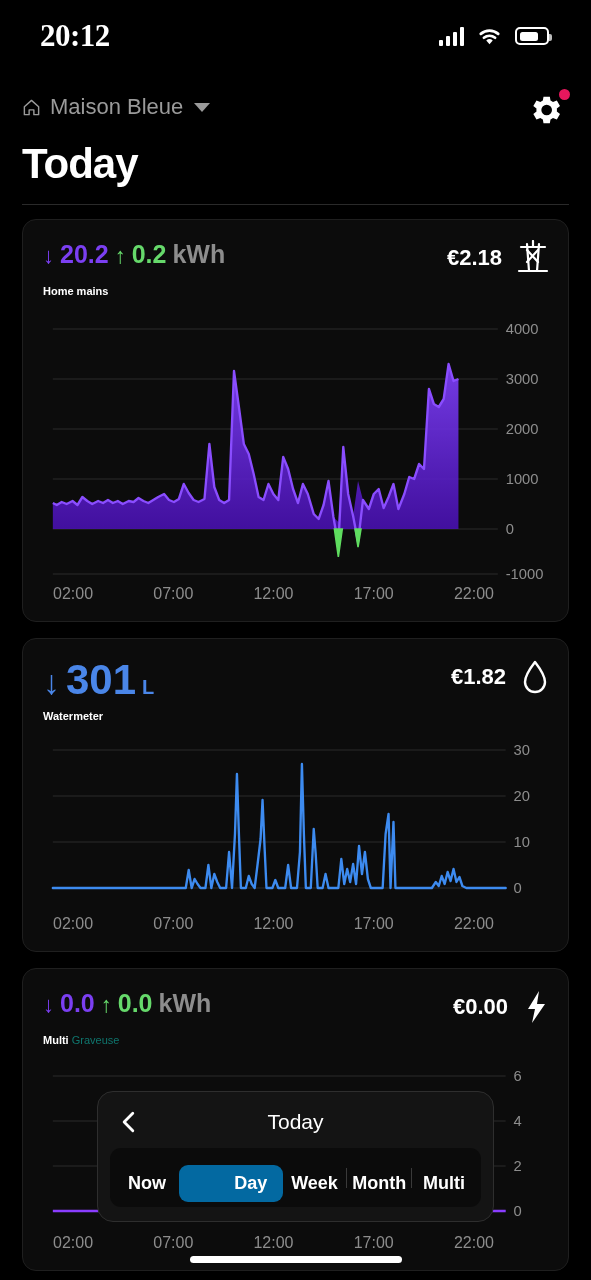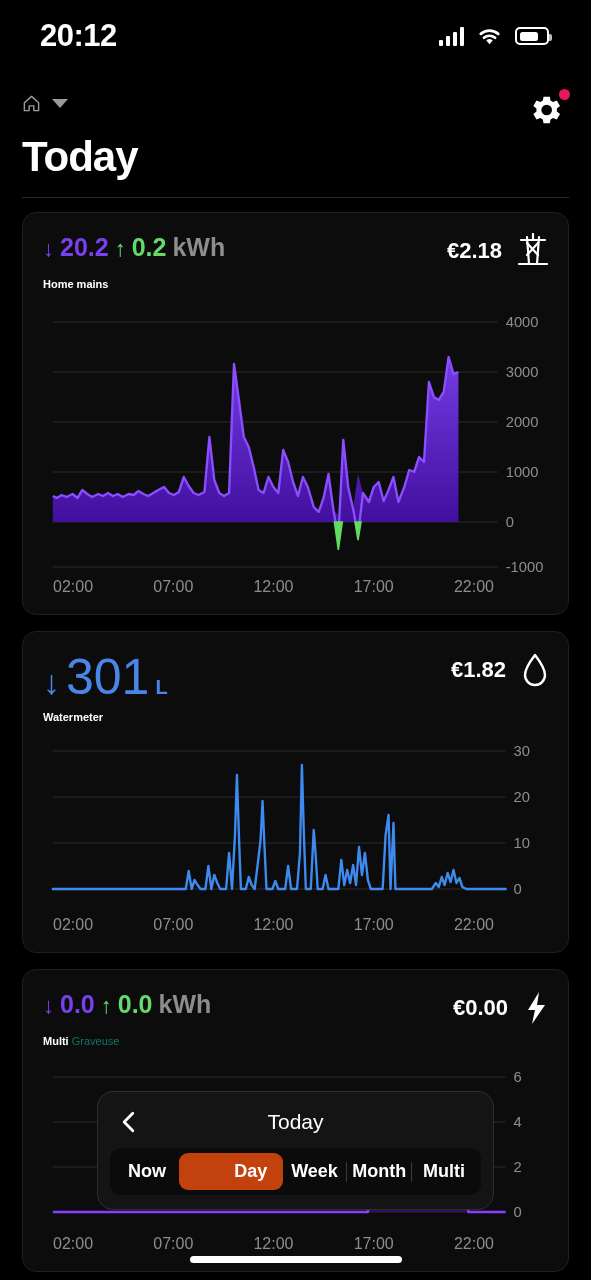--- a/index.html
+++ b/index.html
@@ -9,21 +9,21 @@
     font-family:"Liberation Sans", sans-serif;
     overflow:hidden;
   }
   .phone { position:relative; width:591px; height:1280px; background:#000; }
 
   
   .statusbar {
     height:72px; display:flex; align-items:center;
     justify-content:space-between; padding:0 42px 0 40px;
   }
-  .clock { color:#fff; font-size:31px; font-weight:bold; letter-spacing:-0.5px; }
+  .clock { color:#fff; font-size:31px; font-weight:bold; letter-spacing:-0.5px;font-family:Liberation Serif, serif; }
   .sb-right { display:flex; align-items:center; gap:13px; }
   .bars { display:flex; align-items:flex-end; gap:2.5px; height:19px; }
   .bars i { width:4.5px; background:#fff; border-radius:1px; display:block; }
   .bars i:nth-child(1){ height:6px; }
   .bars i:nth-child(2){ height:10px; }
   .bars i:nth-child(3){ height:14px; }
   .bars i:nth-child(4){ height:19px; background:#fff; }
   .wifi { width:25px; height:19px; }
   .batt { width:34px; height:18px; border:2px solid #fff; border-radius:5px;
           position:relative; padding:2.5px; }
@@ -44,21 +44,21 @@
   .gear-dot { position:absolute; right:-1px; top:-1px; width:11px; height:11px;
               border-radius:50%; background:#e8175d; }
   .divider { height:1px; background:#2a2a2a; margin:16px 22px 0 22px; }
 
   
   .cards { padding:14px 22px 0 22px; display:flex; flex-direction:column; gap:16px; }
   .card { background:#0c0c0c; border:1px solid #1f1f1f; border-radius:14px;
           padding:20px 18px 10px 20px; position:relative; }
   .card-top { display:flex; justify-content:space-between; align-items:flex-start; }
   .metrics { display:flex; align-items:baseline; gap:6px; font-size:25px; font-weight:bold; }
-  .metrics .big { font-size:50px; font-weight:normal; line-height:1; }
+  .metrics .big { font-size:42px; font-weight:bold; line-height:1; }
   .arrow { font-size:22px; font-weight:bold; line-height:1; }
   .down { color:#7b3ff2; }
   .up   { color:#66d96b; }
   .unit { color:#8d8d8d; font-weight:bold; }
   .unit-sm { color:#4a86e8; font-size:20px; font-weight:bold; }
   .price-wrap { display:flex; align-items:center; gap:14px; }
   .price { color:#fff; font-size:22px; font-weight:bold; }
   .card-sub { margin-top:9px; font-size:11px; font-weight:bold; color:#fff; }
   .card-sub .dim { color:#0f766e; font-weight:normal; }
 
@@ -71,22 +71,22 @@
   .sheet { position:absolute; left:97px; top:1091px; width:397px;
            background:#141414; border:1px solid #2e2e2e; border-radius:16px;
            padding:12px 12px 14px 12px; z-index:20; }
   .sheet-top { display:flex; align-items:center; position:relative; height:36px; }
   .back-ico { width:26px; height:26px; margin-left:6px; }
   .sheet-title { position:absolute; left:0; right:0; text-align:center;
                  color:#fff; font-size:21px; }
   .seg { display:flex; background:#0b0b0b; border-radius:11px; margin-top:8px;
          padding:5px; align-items:center; }
   .seg-item { flex:1; text-align:center; color:#fff; font-size:18px;
-              font-weight:bold; padding:8px 0; border-radius:9px; position:relative; }
-  .seg-item.sel { background:#c2410c;padding-left:40px; }
+              font-weight:bold; padding:8px 0; border-radius:9px; position:relative;margin-top:12px; }
+  .seg-item.sel { background:#0369a1;padding-left:40px; }
   .seg-sep { width:1px; height:20px; background:#3a3a3a; }
   .home-ind { position:absolute; left:50%; transform:translateX(-50%);
               bottom:17px; width:212px; height:7px; background:#fff;
               border-radius:4px; z-index:30; }
 </style>
 </head>
 <body>
 
 <div class="phone">
 
@@ -108,20 +108,21 @@
           <span></span>
         </div>
     </div>
   </div>
 
   <div class="header">
     <div class="homesel">
       <svg class="home-icon" viewBox="0 0 24 24">
         <path d="M3 11 12 3l9 8v10h-6v-6H9v6H3z" fill="none" stroke="#9a9a9a" stroke-width="1.8" stroke-linejoin="round"></path>
       </svg>
+      <span class="hlabel">Maison Bleue</span>
       <span class="caret"></span>
     </div>
     <div class="pagetitle">Today</div>
     <div class="gear-wrap">
       <svg viewBox="0 0 24 24" width="40" height="40">
         <path fill="#fff" d="M19.1 12.9a7.3 7.3 0 0 0 0-1.8l1.9-1.5-1.9-3.3-2.3.9a7 7 0 0 0-1.5-.9L14.9 4h-3.8l-.4 2.3a7 7 0 0 0-1.5.9l-2.3-.9-1.9 3.3 1.9 1.5a7.3 7.3 0 0 0 0 1.8l-1.9 1.5 1.9 3.3 2.3-.9a7 7 0 0 0 1.5.9l.4 2.3h3.8l.4-2.3a7 7 0 0 0 1.5-.9l2.3.9 1.9-3.3zM13 15.2a3.2 3.2 0 1 1 0-6.4 3.2 3.2 0 0 1 0 6.4z"></path>
       </svg>
       <span class="gear-dot"></span>
     </div>
   </div>

